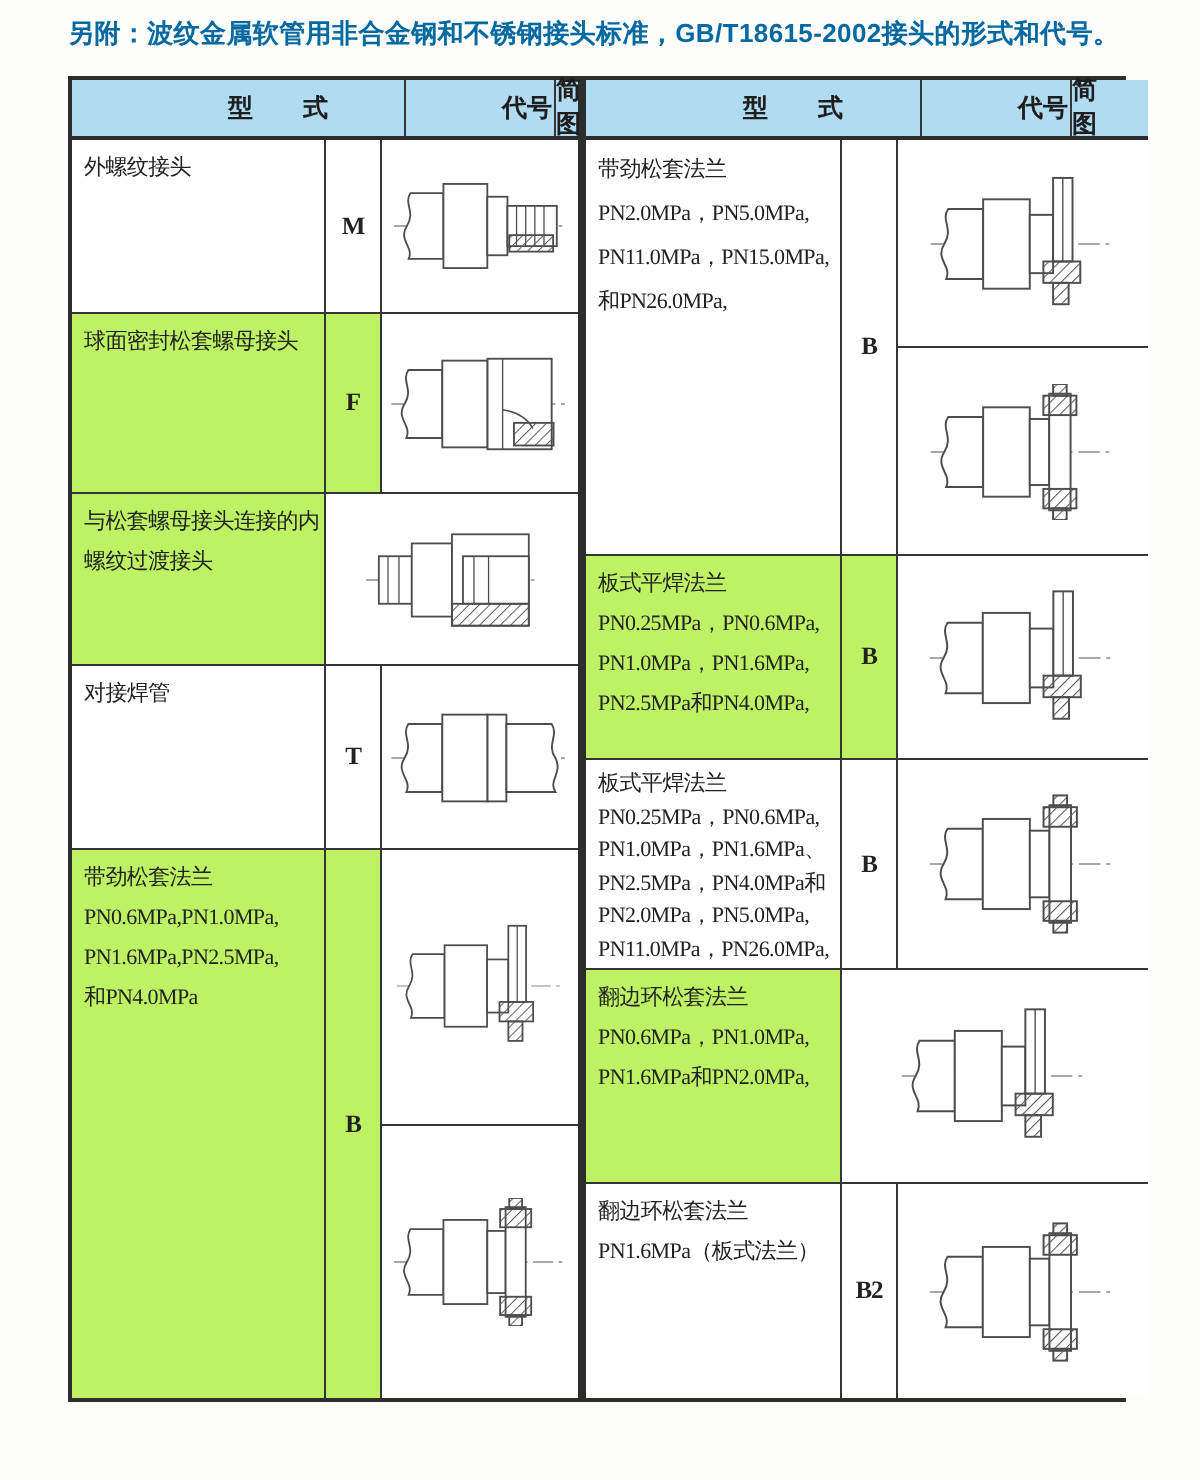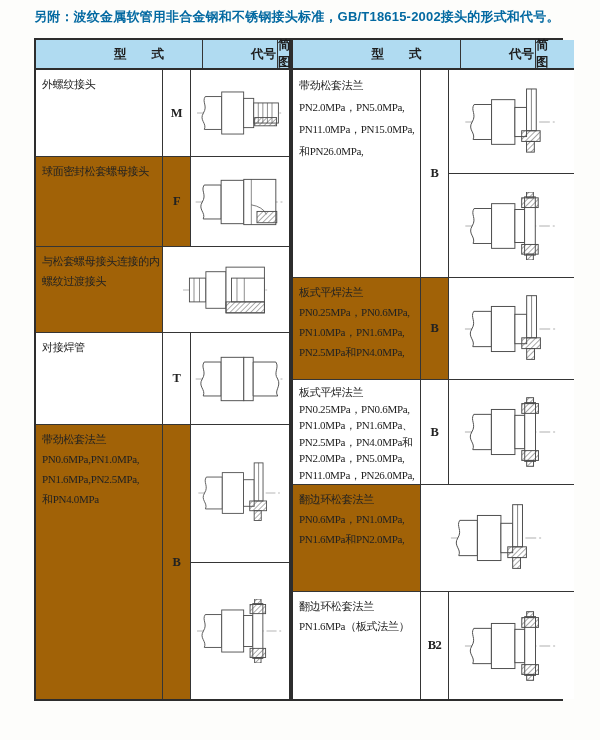--- a/index.html
+++ b/index.html
@@ -37,21 +37,21 @@
   .subtable.right .cell-type{width:128px;}
   .cell-type .tx{white-space:pre-line;}
   .cell-code{
     width:28px;border-right:1px solid #353535;display:flex;align-items:center;justify-content:center;
     font-size:12.5px;font-weight:600;letter-spacing:-0.5px;
   }
   .cell-diagram{flex:1;display:flex;align-items:center;justify-content:center;background:#fff;}
   .cell-diagram.split{flex-direction:column;align-items:stretch;}
   .half{flex:1 1 0;display:flex;align-items:center;justify-content:center;}
   .half.first{border-bottom:1px solid #353535;}
-  .hl{background:#a16207;}
+  .hl{background:#bef264;}
   .lh17 .cell-type{line-height:16.5px;}
   .lh22 .cell-type{line-height:22px;}
   svg.diag{display:block;}
   .hcell.c-type{flex:0 0 127px;}
   .subtable.right .hcell.c-type{flex:0 0 128px;}
   .hcell.c-code{flex:0 0 28px;margin-left:47px;}
   .hcell.c-diag{flex:1;}
 </style>
 </head>
 <body>

